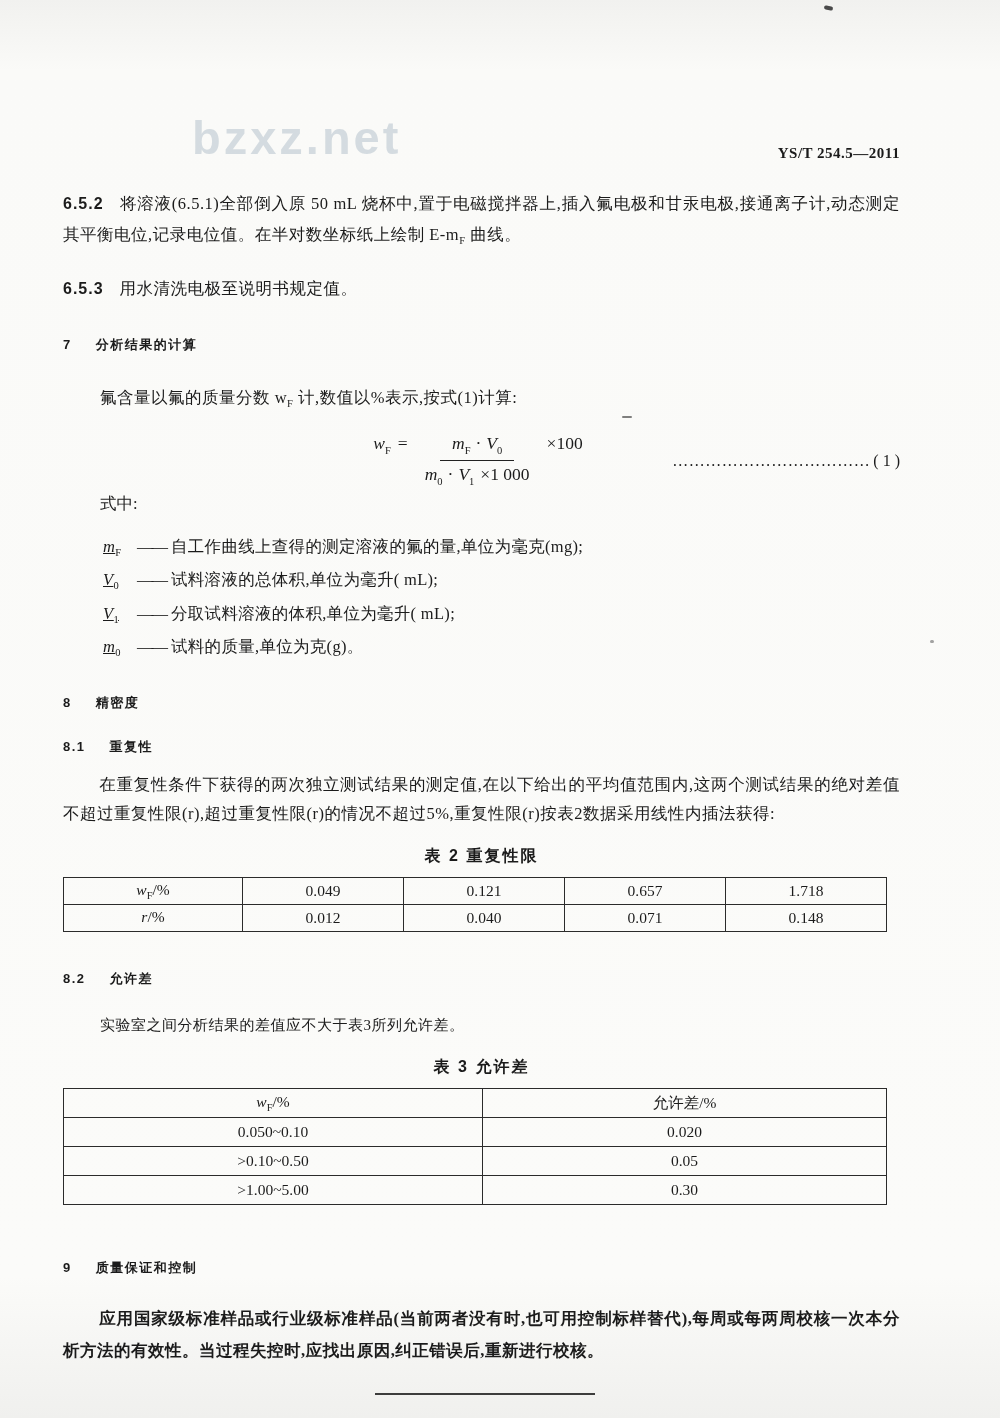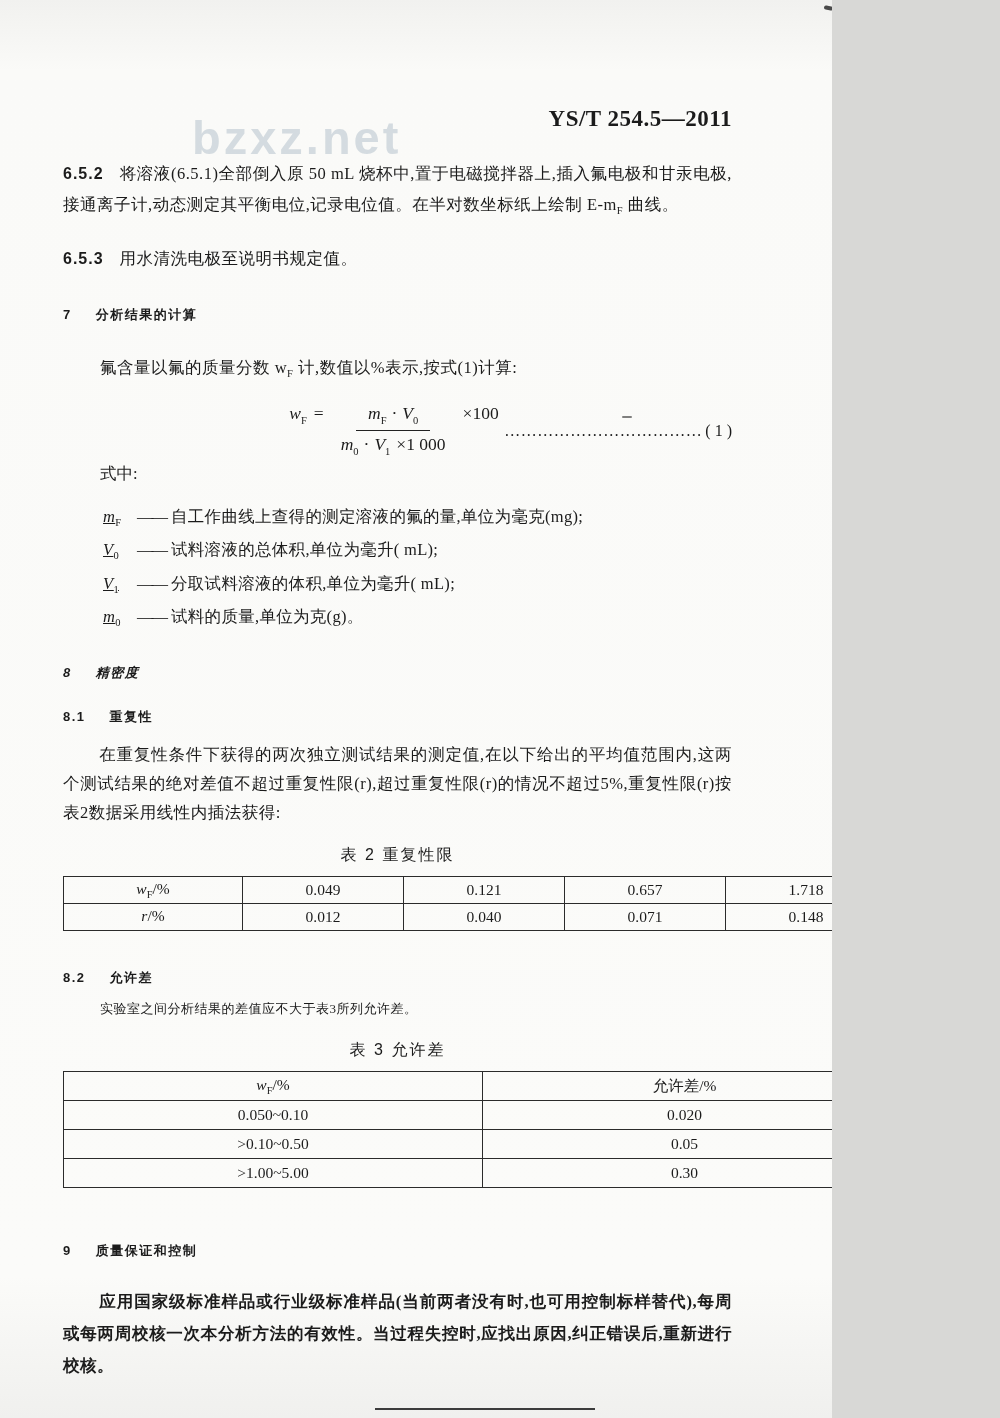--- a/index.html
+++ b/index.html
@@ -1,26 +1,26 @@
 <!DOCTYPE html>
 <html><head>
 <meta charset="utf-8">
 <style>
   html,body{margin:0;padding:0;}
   body{width:1000px;height:1418px;background:#d8d8d6;font-family:"Liberation Serif","DejaVu Serif",serif;}
-  .page{position:relative;width:832px;height:1418px;overflow:hidden;color:#1b1b1b;
+  .page{position:relative;width:1000px;height:1418px;overflow:hidden;color:#1b1b1b;
         background:linear-gradient(180deg,#f1f1ef 0%,#fafaf8 5%,#fbfbf9 90%,#f0f0ee 100%);}
   .watermark{position:absolute;left:192px;top:110px;z-index:0;font-family:"Liberation Sans",sans-serif;
              font-weight:bold;font-size:47px;letter-spacing:3px;color:rgba(125,150,168,0.30);}
   .speck{position:absolute;background:#4a4a4a;border-radius:2px;z-index:2;}
   .s1{left:824px;top:6px;width:9px;height:4px;transform:rotate(12deg);}
   .s2{left:622px;top:416px;width:10px;height:2px;opacity:.7;}
   .s3{left:930px;top:640px;width:4px;height:3px;opacity:.5;}
   .content{position:relative;z-index:1;padding:0 100px 0 63px;}
-  .doc-number{padding-top:106px;text-align:right;font-size:23px;font-weight:bold;letter-spacing:.5px;}
+  .doc-number{padding-top:106px;text-align:right;font-size:15px;font-weight:bold;letter-spacing:.5px;margin-top:39px;}
   .para{font-size:16.5px;line-height:31px;text-align:justify;letter-spacing:.5px;}
   .clause-label{font-family:"Liberation Sans",sans-serif;font-weight:bold;font-size:16px;margin-right:16px;letter-spacing:1px;}
   .p652{margin-top:26px;}
   .heading{font-family:"Liberation Sans",sans-serif;font-weight:bold;font-size:13px;letter-spacing:1.5px;}
   .h-num{margin-right:24px;}
   .h7{margin-top:32px;}
   .intro-para{margin-top:30px;font-size:16.5px;line-height:27px;letter-spacing:.5px;padding-left:37px;}
   .var{font-style:italic;font-family:"Liberation Serif","DejaVu Serif",serif;}
   sub{font-size:10.5px;font-style:normal;}
   .formula-row{position:relative;height:54px;display:flex;align-items:center;justify-content:center;}
@@ -30,33 +30,33 @@
   .fnum{padding:0 12px 3px;border-bottom:1.5px solid #222;}
   .fden{padding:3px 6px 0;}
   .mdot{margin:0 5px;}
   .den-times{margin-left:6px;}
   .eq-leader{position:absolute;right:0;top:50%;transform:translateY(-52%);display:flex;align-items:center;font-size:16px;}
   .dots{letter-spacing:.5px;margin-right:3px;}
   .def-intro{margin-top:2px;font-size:16.5px;line-height:27px;padding-left:37px;}
   .def-item{display:flex;font-size:16.5px;line-height:27px;padding-left:40px;letter-spacing:.3px;}
   .def-sym{min-width:34px;text-decoration:underline;}
   .def-dash{letter-spacing:-2px;margin-right:5px;white-space:nowrap;}
-  .h8{margin-top:28px;font-style:italic;}
+  .h8{margin-top:28px;}
   .h81{margin-top:26px;}
   .p81{margin-top:14px;line-height:29px;text-indent:2.2em;}
-  .tbl-caption{margin-top:18px;text-align:center;font-family:"Liberation Sans",sans-serif;font-weight:normal;
+  .tbl-caption{margin-top:18px;text-align:center;font-family:"Liberation Sans",sans-serif;font-weight:bold;
                font-size:16px;letter-spacing:2px;}
   table{border-collapse:collapse;table-layout:fixed;width:824px;margin-top:10px;font-size:15.5px;color:#1b1b1b;}
   td,th{border:1px solid #2b2b2b;text-align:center;font-weight:normal;padding:0;}
   .tbl2 td{height:26px;}
   .tbl2 .c0{width:178px;}
   .tbl3 td,.tbl3 th{height:28px;}
   .tbl3 .c0{width:418px;}
   .h82{margin-top:38px;}
-  .p82{margin-top:8px;font-size:13px;line-height:27px;padding-left:37px;letter-spacing:.5px;}
+  .p82{margin-top:24px;font-size:15px;line-height:27px;padding-left:37px;letter-spacing:.5px;}
   .h9{margin-top:54px;}
   .p9{margin-top:26px;line-height:32px;text-indent:2.2em;font-weight:bold;}
   .footer-line{margin:26px 0 0 312px;width:220px;border-top:2px solid #3c3c3c;}
 </style>
 </head>
 <body>
 
 <div class="page">
   <div class="watermark">bzxz.net</div>
   <div class="speck s1"></div>

